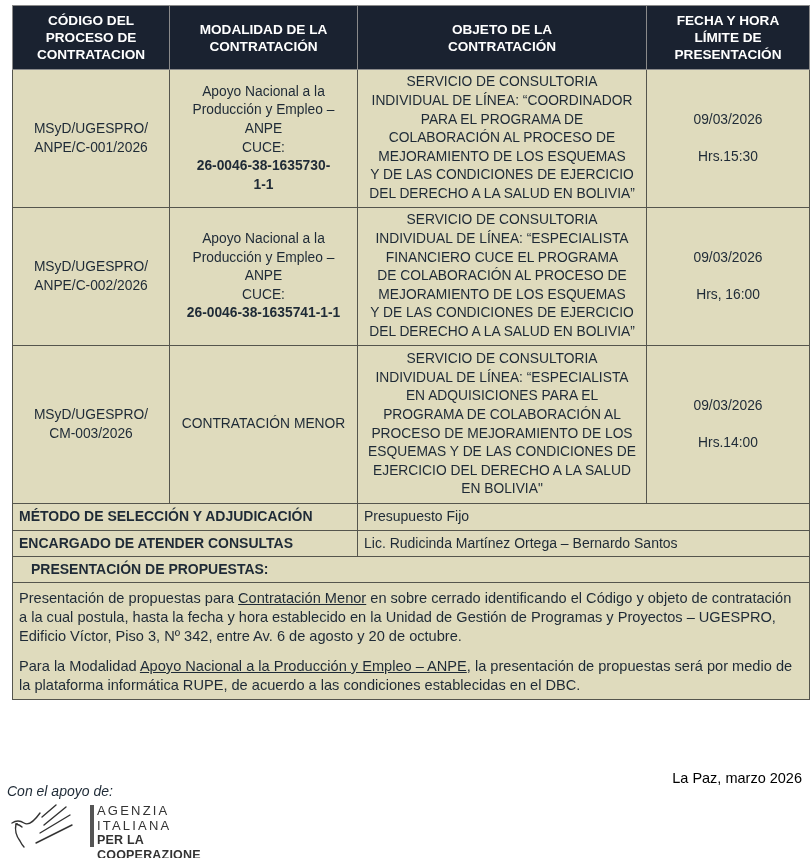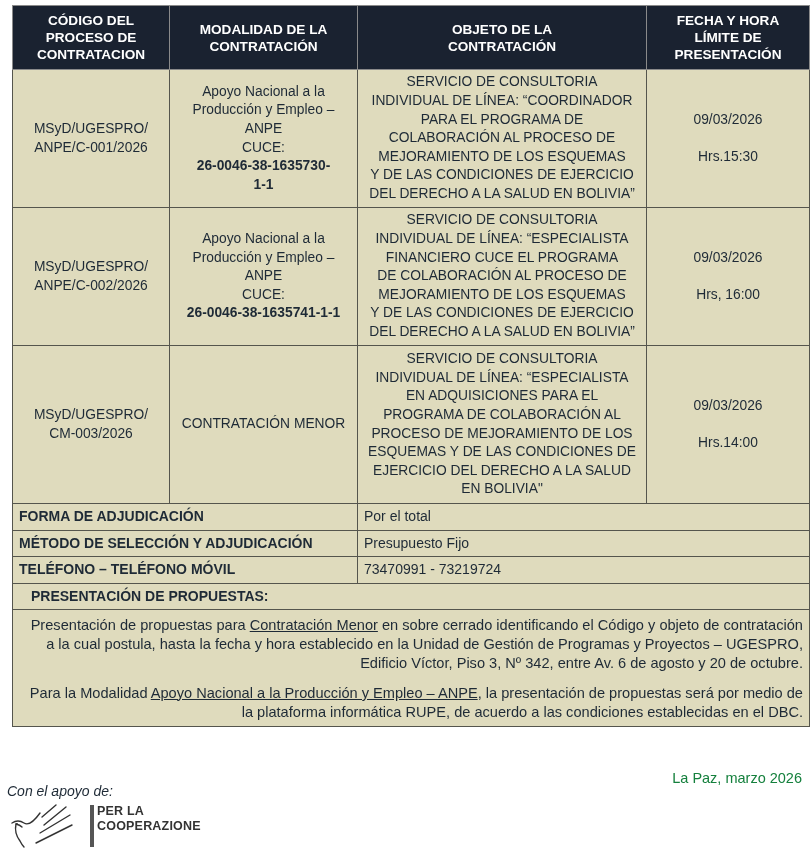--- a/index.html
+++ b/index.html
@@ -11,26 +11,26 @@
   .tbl td { background:#dfdbbd; font-size:13.8px; line-height:18.6px; }
   .c1 { width:157px; } .c2 { width:188px; } .c3 { width:289px; } .c4 { width:163px; }
   .hdr { height:64px; }
   .r1 { height:138px; } .r2 { height:138px; } .r3 { height:158px; }
   .bold { font-weight:bold; }
   .obj { padding:0 2px; }
   .date-gap { height:18px; }
   .info td { text-align:left; height:25.5px; padding:0 6px; font-size:14px; }
   .info .lbl { font-weight:bold; }
   .sec td { text-align:left; font-weight:bold; height:25px; padding:0 18px; font-size:14px; }
-  .para td { text-align:right; padding:6px 6px 4px 6px; font-size:14.6px; line-height:19px; }
+  .para td { text-align:left; padding:6px 6px 4px 6px; font-size:14.6px; line-height:19px; }
   .para p { margin:0; }
   .para p + p { margin-top:11px; }
   .u { text-decoration:underline; }
   .support { position:absolute; left:7px; top:783px; font-size:14px; color:#1e2a36;font-style:italic; }
-  .place { position:absolute; right:8px; top:770px; font-size:14.5px; color:#15803d; }
+  .place { position:absolute; right:8px; top:770px; font-size:14.5px; color:#000000; }
   .logo { position:absolute; left:10px; top:803px; width:230px; height:50px; }
   .logo-text { position:absolute; left:87px; top:1px; font-size:13px; line-height:14.5px; color:#333; }
   .logo-text .l1, .logo-text .l3 { letter-spacing:2.2px; font-weight:normal; }
   .logo-text .l2 { font-weight:bold; letter-spacing:0.2px; font-size:12.5px; }
   .logo-bar { position:absolute; left:80px; top:2px; width:4px; height:42px; background:#555; }
 </style>
 </head>
 <body>
 
 <table class="tbl">
@@ -138,30 +138,26 @@
       <div>EN BOLIVIA"</div>
     </td>
     <td>
       <div>09/03/2026</div>
       <div class="date-gap"></div>
       <div>Hrs.14:00</div>
     </td>
   </tr>
 
   <tr class="info">
-    <td class="lbl" colspan="2">FORMA DE ADJUDICACIÓN</td>
-    <td colspan="2">Por el total</td>
-  </tr>
-  <tr class="info">
     <td class="lbl" colspan="2">MÉTODO DE SELECCIÓN Y ADJUDICACIÓN</td>
     <td colspan="2">Presupuesto Fijo</td>
   </tr>
   <tr class="info">
-    <td class="lbl" colspan="2">TELÉFONO – TELÉFONO MÓVIL</td>
-    <td colspan="2">73470991 - 73219724</td>
+    <td class="lbl" colspan="2">ENCARGADO DE ATENDER CONSULTAS</td>
+    <td colspan="2">Lic. Rudicinda Martínez Ortega  – Bernardo Santos</td>
   </tr>
 
   <tr class="sec">
     <td colspan="4">PRESENTACIÓN DE PROPUESTAS:</td>
   </tr>
   <tr class="para">
     <td colspan="4">
       <p><span>Presentación de propuestas para </span><span class="u">Contratación Menor</span><span> en sobre cerrado identificando el Código y objeto de contratación a la cual postula, hasta la fecha y hora establecido en la Unidad de Gestión de Programas y Proyectos – UGESPRO, Edificio Víctor, Piso 3, Nº 342, entre Av. 6 de agosto y 20 de octubre.</span></p>
       <p><span>Para la Modalidad </span><span class="u">Apoyo Nacional a la Producción y Empleo – ANPE</span><span>, la presentación de propuestas será por medio de la plataforma informática RUPE, de acuerdo a las condiciones establecidas en el DBC.</span></p>
     </td>
@@ -180,16 +176,17 @@
       <path d="M6 21 Q10 22 12 24"></path>
       <path d="M32 14 L46 2"></path>
       <path d="M34 22 L56 4"></path>
       <path d="M30 30 L60 12"></path>
       <path d="M26 40 L62 22"></path>
     </g>
     <circle cx="7" cy="21" r="0.9" fill="#333"></circle>
   </svg>
   <div class="logo-bar"></div>
   <div class="logo-text">
+    <div class="l1">AGENZIA ITALIANA</div>
     <div class="l2">PER LA COOPERAZIONE</div>
 
   </div>
 </div>
 
 </body></html>

